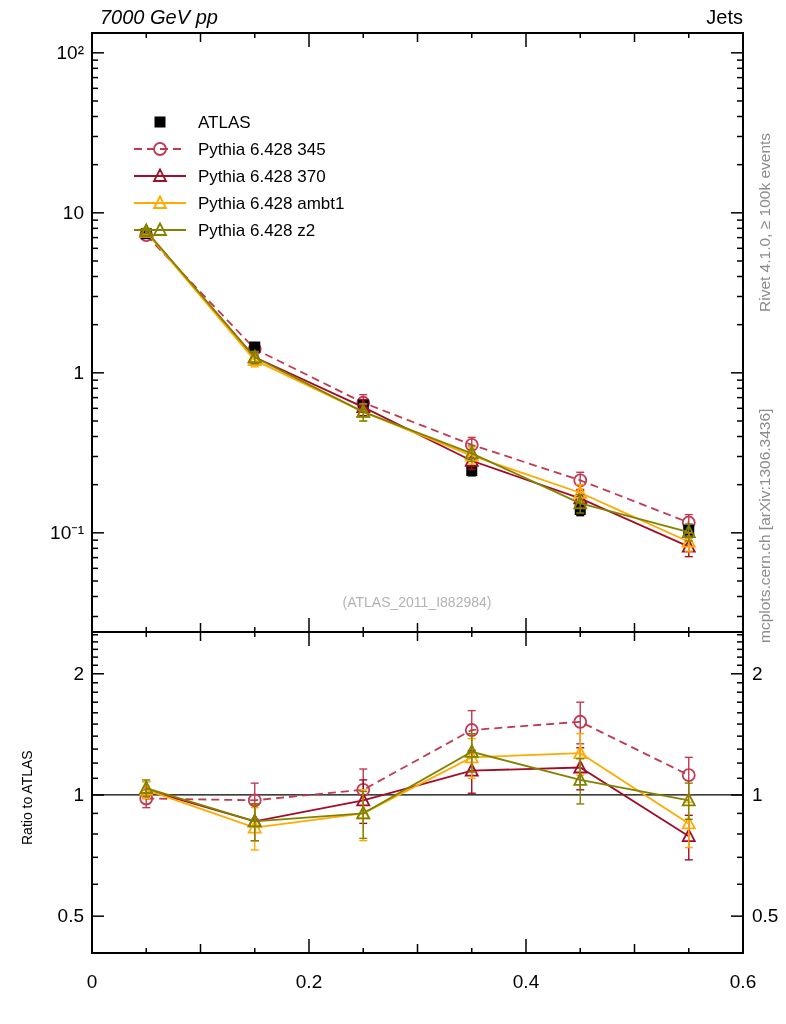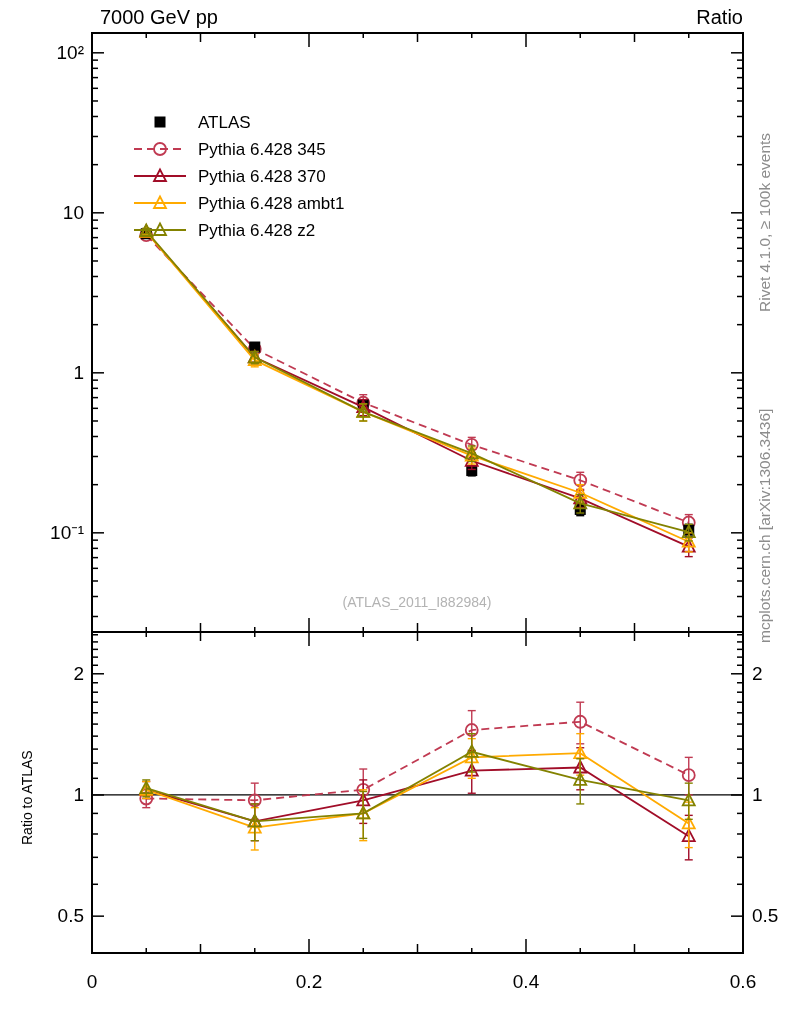--- a/index.html
+++ b/index.html
@@ -1,32 +1,32 @@
 <!DOCTYPE html>
 <html><head>
 <meta charset="utf-8">
 <style>
   html,body{margin:0;padding:0;background:#fff;}
   .page{position:relative;width:786px;height:1024px;background:#fff;overflow:hidden;
         font-family:"Liberation Sans",sans-serif;}
   .hdr{position:absolute;top:6px;font-size:20px;color:#000;white-space:nowrap;}
-  .hdr-left{left:100px;}
+  .hdr-left{left:100px;font-style:italic;}
   .hdr-right{right:43px;}
   svg{position:absolute;left:0;top:0;}
   svg text{font-family:"Liberation Sans",sans-serif;fill:#000;}
   text.side-note{fill:#8c8c8c;font-size:15.5px;}
   text.watermark{fill:#b3b3b3;font-size:14px;}
   text.ratio-ylabel{fill:#000;font-size:14px;}
 </style>
 </head>
 <body>
 
 <div class="page">
   <div class="hdr hdr-left">7000 GeV pp</div>
-  <div class="hdr hdr-right">Ratio</div>
+  <div class="hdr hdr-right">Jets</div>
 
   <svg id="plot" width="786" height="1024" viewBox="0 0 786 1024">
     <g id="gfx">
         <rect x="92" y="33" width="651" height="599" fill="none" stroke="#000" stroke-width="2"></rect>
         <rect x="92" y="632" width="651" height="321" fill="none" stroke="#000" stroke-width="2"></rect>
         <g>
           <line x1="92" y1="33" x2="92" y2="47" stroke="#000" stroke-width="1.5"></line>
           <line x1="92" y1="632" x2="92" y2="618" stroke="#000" stroke-width="1.5"></line>
           <line x1="92" y1="632" x2="92" y2="646" stroke="#000" stroke-width="1.5"></line>
           <line x1="92" y1="953" x2="92" y2="939" stroke="#000" stroke-width="1.5"></line>

